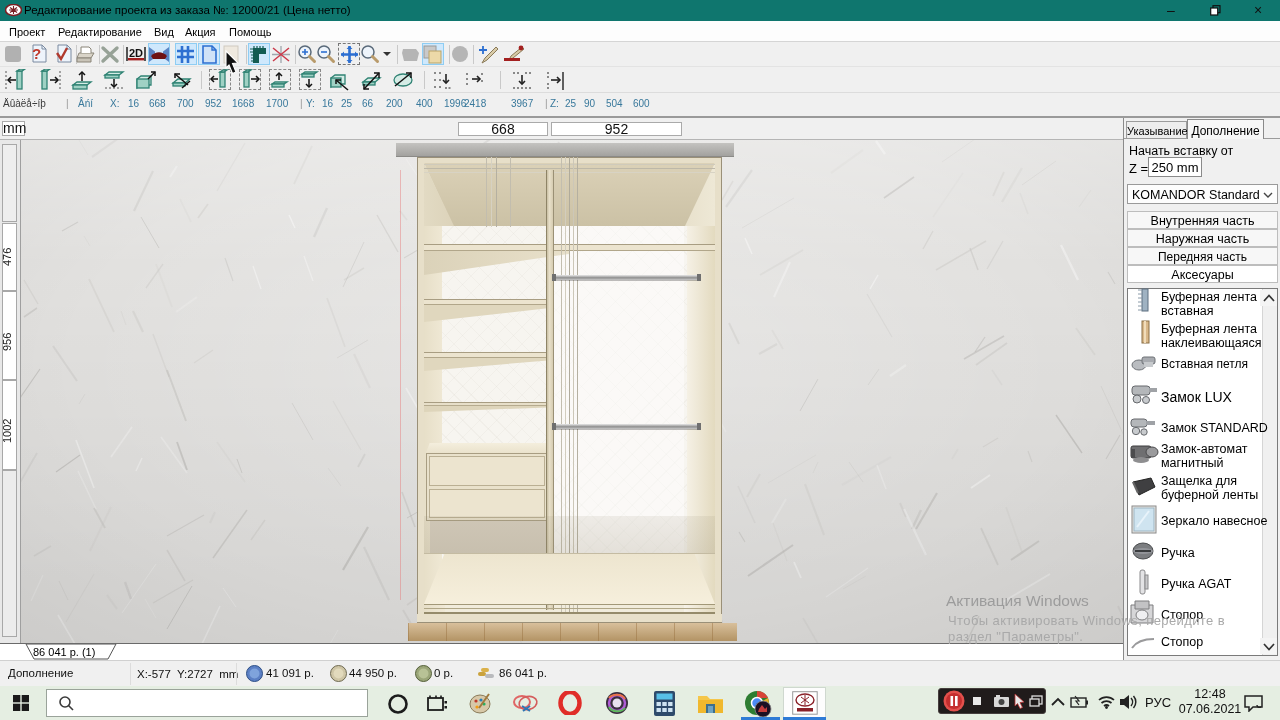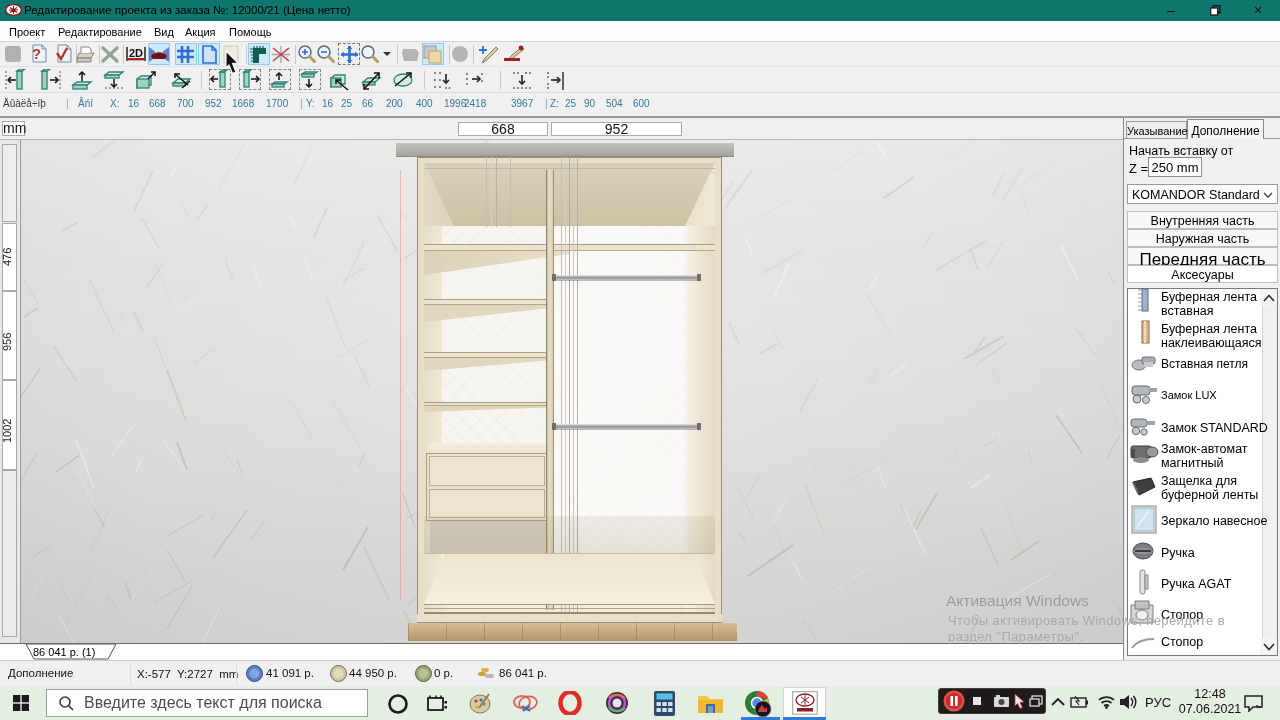--- a/index.html
+++ b/index.html
@@ -631,21 +631,21 @@
 <div class="abs" style="left:5px;top:26px;font-size:12.5px">Начать вставку от</div>
 <div class="abs" style="left:5px;top:43px;font-size:13px">Z =</div>
 <div class="abs" style="left:24px;top:39px;width:54px;height:20px;background:#fff;border:1px solid #8a8a8a;font-size:13px;text-align:center;line-height:19px">250 mm</div>
 <div class="abs" style="left:3px;top:66px;width:151px;height:20px;background:#fdfdfd;border:1px solid #9a9a9a;font-size:12.5px;padding:3px 0 0 4px">KOMANDOR Standard
   <svg class="abs" style="right:4px;top:7px" width="10" height="6">
           <path d="M1 1l4 4 4-4" fill="none" stroke="#444" stroke-width="1.4"></path>
         </svg>
 </div>
 <div class="abs" style="left:3px;top:93px;width:151px;height:18px;background:#f7f7f7;border:1px solid #bdbdbd;font-size:12.5px;text-align:center;padding-top:2px">Внутренняя часть</div>
 <div class="abs" style="left:3px;top:111px;width:151px;height:18px;background:#f7f7f7;border:1px solid #bdbdbd;font-size:12.5px;text-align:center;padding-top:2px">Наружная часть</div>
-<div class="abs" style="left:3px;top:129px;width:151px;height:18px;background:#f7f7f7;border:1px solid #bdbdbd;font-size:17px;text-align:center;padding-top:2px">Передняя часть</div>
+<div class="abs" style="left:3px;top:129px;width:151px;height:18px;background:#f7f7f7;border:1px solid #bdbdbd;font-size:12px;text-align:center;padding-top:2px">Передняя часть</div>
 <div class="abs" style="left:3px;top:147px;width:151px;height:18px;background:#ffffff;border:1px solid #bdbdbd;font-size:12.5px;text-align:center;padding-top:2px">Аксесуары</div>
 
 <div class="abs" style="left:3px;top:170px;width:151px;height:368px;background:#fff;border:1px solid #7a7a7a"></div>
 <div class="abs" style="left:138px;top:171px;width:15px;height:366px;background:#f0f0f0;border-left:1px solid #d5d5d5"></div>
 <div class="abs" style="left:136px;top:172px;width:17px;height:16px;background:#f4f4f4;text-align:center"><svg width="12" height="8" style="margin-top:4px">
           <path d="M1 7l5-5.5L11 7" fill="none" stroke="#333" stroke-width="1.7"></path>
         </svg></div>
 <div class="abs" style="left:136px;top:520px;width:17px;height:16px;background:#f4f4f4;text-align:center"><svg width="12" height="8" style="margin-top:5px">
           <path d="M1 1l5 5.5L11 1" fill="none" stroke="#333" stroke-width="1.7"></path>
         </svg></div>
@@ -658,21 +658,21 @@
 <svg class="abs" style="left:10px;top:202px" width="22" height="24">
         <rect x="8" y="1" width="7" height="22" fill="#d9b88a" stroke="#8a6f45"></rect>
         <rect x="10" y="1" width="2" height="22" fill="#f0dcba"></rect>
       </svg>
 <div class="abs" style="left:37px;top:239px;font-size:12px">Вставная петля</div>
 <svg class="abs" style="left:6px;top:234px" width="28" height="22">
         <ellipse cx="9" cy="13" rx="7" ry="5" fill="#b9bcc0" stroke="#6e7277"></ellipse>
         <rect x="12" y="5" width="13" height="7" rx="2" fill="#a8abb0" stroke="#6e7277"></rect>
         <rect x="14" y="10" width="9" height="5" fill="#c7cacd"></rect>
       </svg>
-<div class="abs" style="left:37px;top:271px;font-size:11px">Замок LUX</div>
+<div class="abs" style="left:37px;top:271px;font-size:14px">Замок LUX</div>
 <svg class="abs" style="left:5px;top:264px" width="30" height="24">
         <rect x="3" y="4" width="18" height="9" rx="3" fill="#b4b7ba" stroke="#66696d"></rect>
         <circle cx="8" cy="17" r="4" fill="#c8cbce" stroke="#66696d"></circle>
         <circle cx="17" cy="18" r="3.5" fill="#c8cbce" stroke="#66696d"></circle>
         <rect x="20" y="6" width="8" height="4" fill="#9fa2a6"></rect>
       </svg>
 <div class="abs" style="left:37px;top:303px;font-size:12.5px">Замок STANDARD</div>
 <svg class="abs" style="left:5px;top:296px" width="30" height="24">
         <rect x="2" y="5" width="16" height="8" rx="3" fill="#b4b7ba" stroke="#66696d"></rect>
         <circle cx="7" cy="17" r="3.7" fill="#c8cbce" stroke="#66696d"></circle>
@@ -765,21 +765,20 @@
         <rect x="0" y="0" width="7.3" height="7.3" fill="#1a1a1a"></rect>
         <rect x="8.7" y="0" width="7.3" height="7.3" fill="#1a1a1a"></rect>
         <rect x="0" y="8.7" width="7.3" height="7.3" fill="#1a1a1a"></rect>
         <rect x="8.7" y="8.7" width="7.3" height="7.3" fill="#1a1a1a"></rect>
       </svg>
 <div class="abs" style="left:46px;top:3px;width:322px;height:28px;background:#fff;border:1px solid #9aa39a"></div>
 <svg class="abs" style="left:58px;top:9px" width="16" height="16">
         <circle cx="7" cy="7" r="5" fill="none" stroke="#3a3a3a" stroke-width="1.6"></circle>
         <path d="M10.5 10.5L15 15" stroke="#3a3a3a" stroke-width="1.6"></path>
       </svg>
-<div class="abs" style="left:84px;top:8px;font-size:16px;color:#4c4c4c">Введите здесь текст для поиска</div>
 <svg class="abs" style="left:387px;top:7px" width="22" height="22">
         <circle cx="11" cy="11" r="8.5" fill="none" stroke="#1c1c1c" stroke-width="2.6"></circle>
       </svg>
 <svg class="abs" style="left:427px;top:8px" width="21" height="19">
         <rect x="1" y="4" width="15" height="12" fill="none" stroke="#1c1c1c" stroke-width="1.8"></rect>
         <path d="M3 4V1.5M9 4V1.5M14 4V1.5" stroke="#1c1c1c" stroke-width="1.6"></path>
         <rect x="17.5" y="7" width="2.5" height="2.5" fill="#1c1c1c"></rect>
         <rect x="17.5" y="12" width="2.5" height="2.5" fill="#1c1c1c"></rect>
       </svg>
 <svg class="abs" style="left:469px;top:6px" width="24" height="23">

